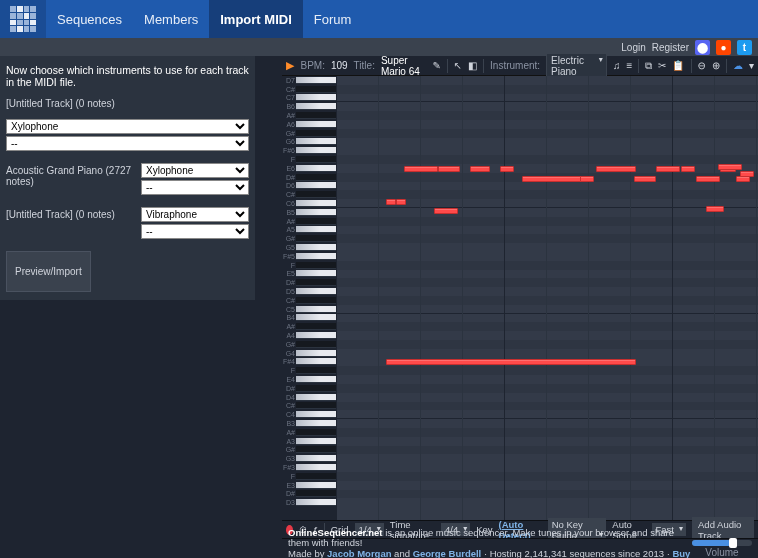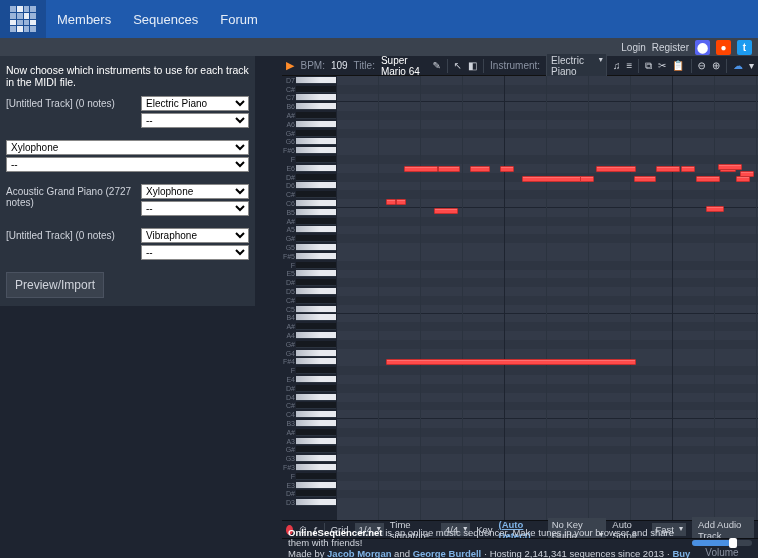--- a/index.html
+++ b/index.html
@@ -35,21 +35,21 @@
 .instrsel { background: #2b333f; border: 1px solid #3a424e; padding: 1px 14px 1px 4px; font-size: 10px; color: #d0d4dc; position: relative; }
 .instrsel:after { content: "▾"; position: absolute; right: 3px; top: 1px; font-size: 8px; }
 
 
 .import-panel { position: absolute; left: 0; top: 56px; width: 255px; background: #2b333f; padding: 8px 6px; }
 .import-panel .intro { font-size: 10.5px; margin-bottom: 8px; color: #fff; }
 .trkrow { display: flex; align-items: flex-start; margin-bottom: 10px; }
 .trkrow .lbl { flex: 0 0 135px; font-size: 10px; color: #d0d4dc; padding-top: 2px; }
 .trkrow .sels { flex: 1; }
 .trkrow select { width: 100%; font-size: 10px; background: #fff; color: #000; border: 1px solid #888; height: 15px; margin-bottom: 2px; }
-.pvbtn { background: #3a424e; border: 1px solid #4a5260; color: #d0d4dc; padding: 5px 8px; font-size: 12px; cursor: pointer; }
+.pvbtn { background: #3a424e; border: 1px solid #4a5260; color: #d0d4dc; padding: 14px 8px; font-size: 10px; cursor: pointer; }
 
 
 .seq { position: absolute; left: 282px; top: 76px; right: 0; bottom: 38px; display: flex; }
 .ruler-corner { position: absolute; left: 282px; top: 76px; width: 54px; height: 12px; background: #1e2430; }
 .pencil { position: absolute; right: 2px; top: 0; color: #8b93a3; font-size: 9px; }
 .ruler { position: absolute; left: 336px; right: 0; top: 76px; height: 12px; background: #1e2430; font-size: 9px; color: #8b93a3; }
 .ruler span { position: absolute; top: 0; }
 
 .keycol { width: 54px; background: #1e2430; overflow: hidden; }
 .keyrow { height: 8.8px; display: flex; align-items: center; }
@@ -104,22 +104,23 @@
         <span></span>
         <span></span>
         <span class="lit"></span>
       <span></span>
         <span class="lit"></span>
         <span></span>
         <span></span>
     </div>
   </div>
   <div class="nav-tabs">
+    <a>Sequences</a>
     <a>Members</a>
-    <a>Sequences</a>
+    <a class="active">Import MIDI</a>
     <a>Forum</a>
   </div>
 </div>
 
 <div class="subhead">
   <a>Login</a>
   <a>Register</a>
   <span class="soc d">⬤</span>
   <span class="soc r">●</span>
   <span class="soc tw">t</span>
@@ -150,24 +151,20 @@
   <span class="tsep"></span>
   <span class="tbtn" style="color:#4a90e2">☁</span>
   <span class="tbtn">▾</span>
 </div>
 
 <div class="import-panel">
   <div class="intro">Now choose which instruments to use for each track in the MIDI file.</div>
   <div id="tracks">
       <div class="trkrow">
         <div class="lbl">[Untitled Track] (0 notes)</div>
-    <div class="sels">
-      <select><option>Electric Piano</option></select>
-      <select><option>--</option></select>
-    </div>
       </div>
       <div class="trkrow">
     <div class="sels">
       <select><option>Xylophone</option></select>
       <select><option>--</option></select>
     </div>
       </div>
       <div class="trkrow">
         <div class="lbl">Acoustic Grand Piano (2727 notes)</div>
     <div class="sels">

